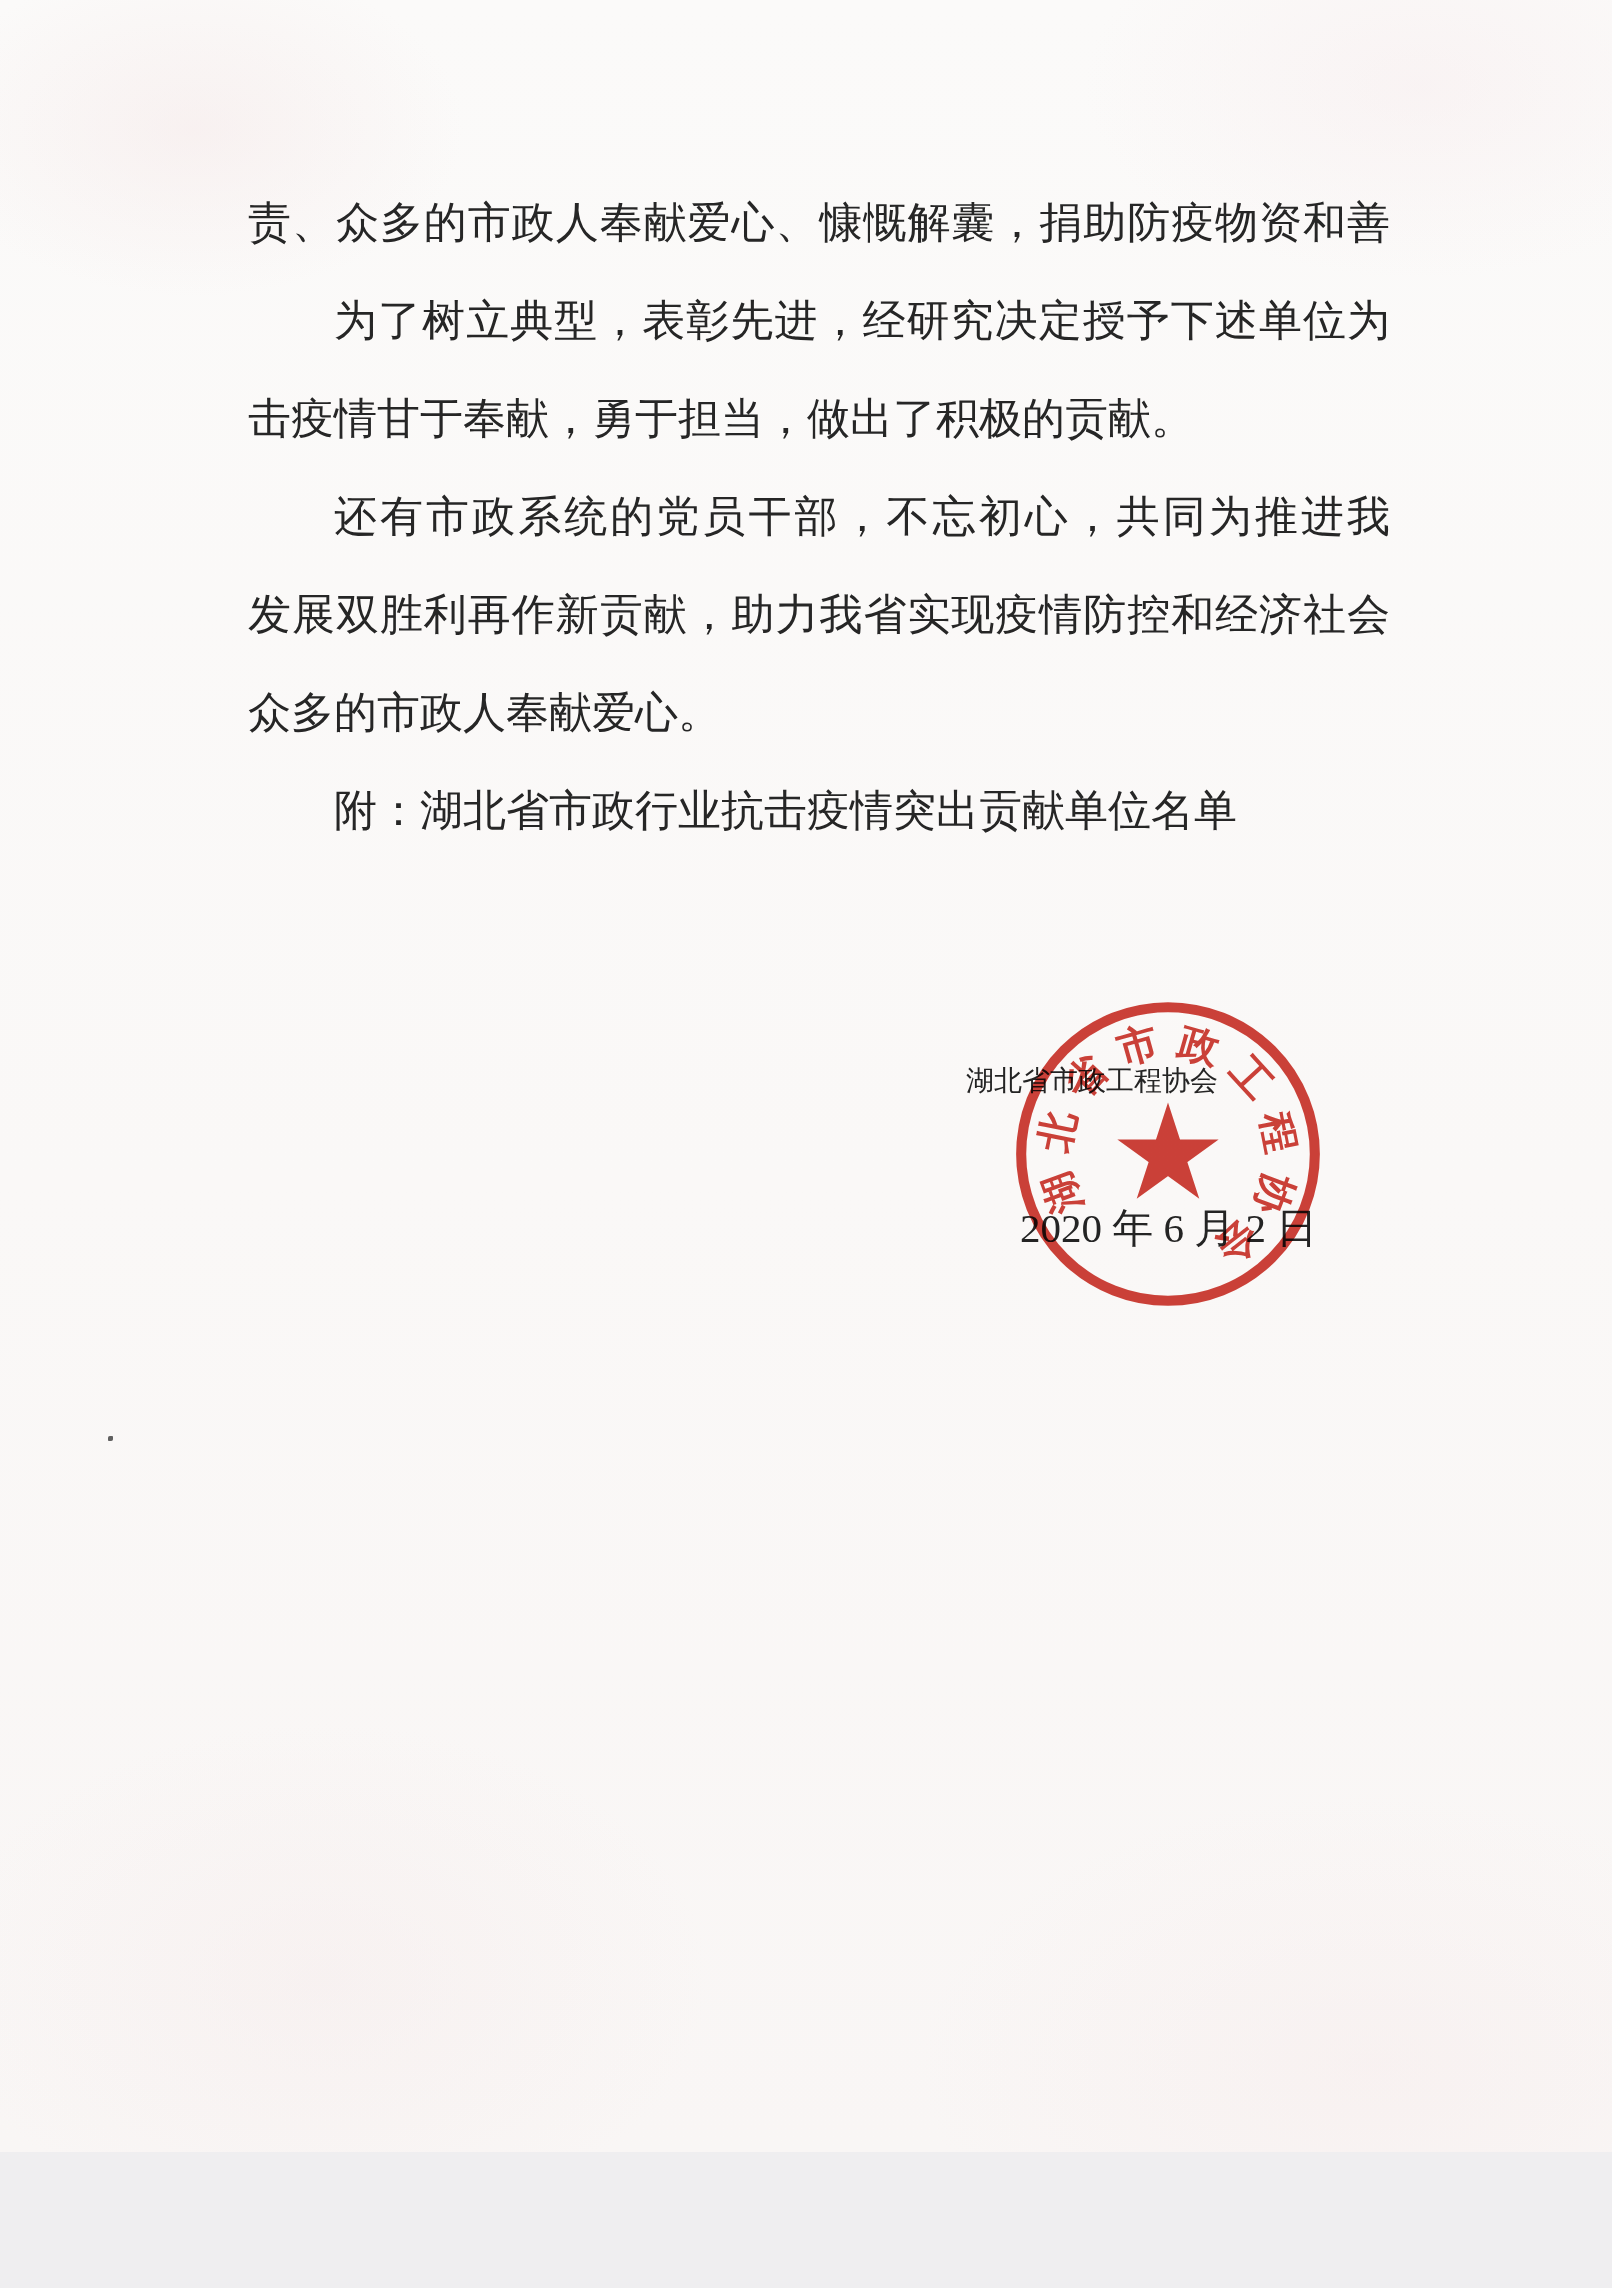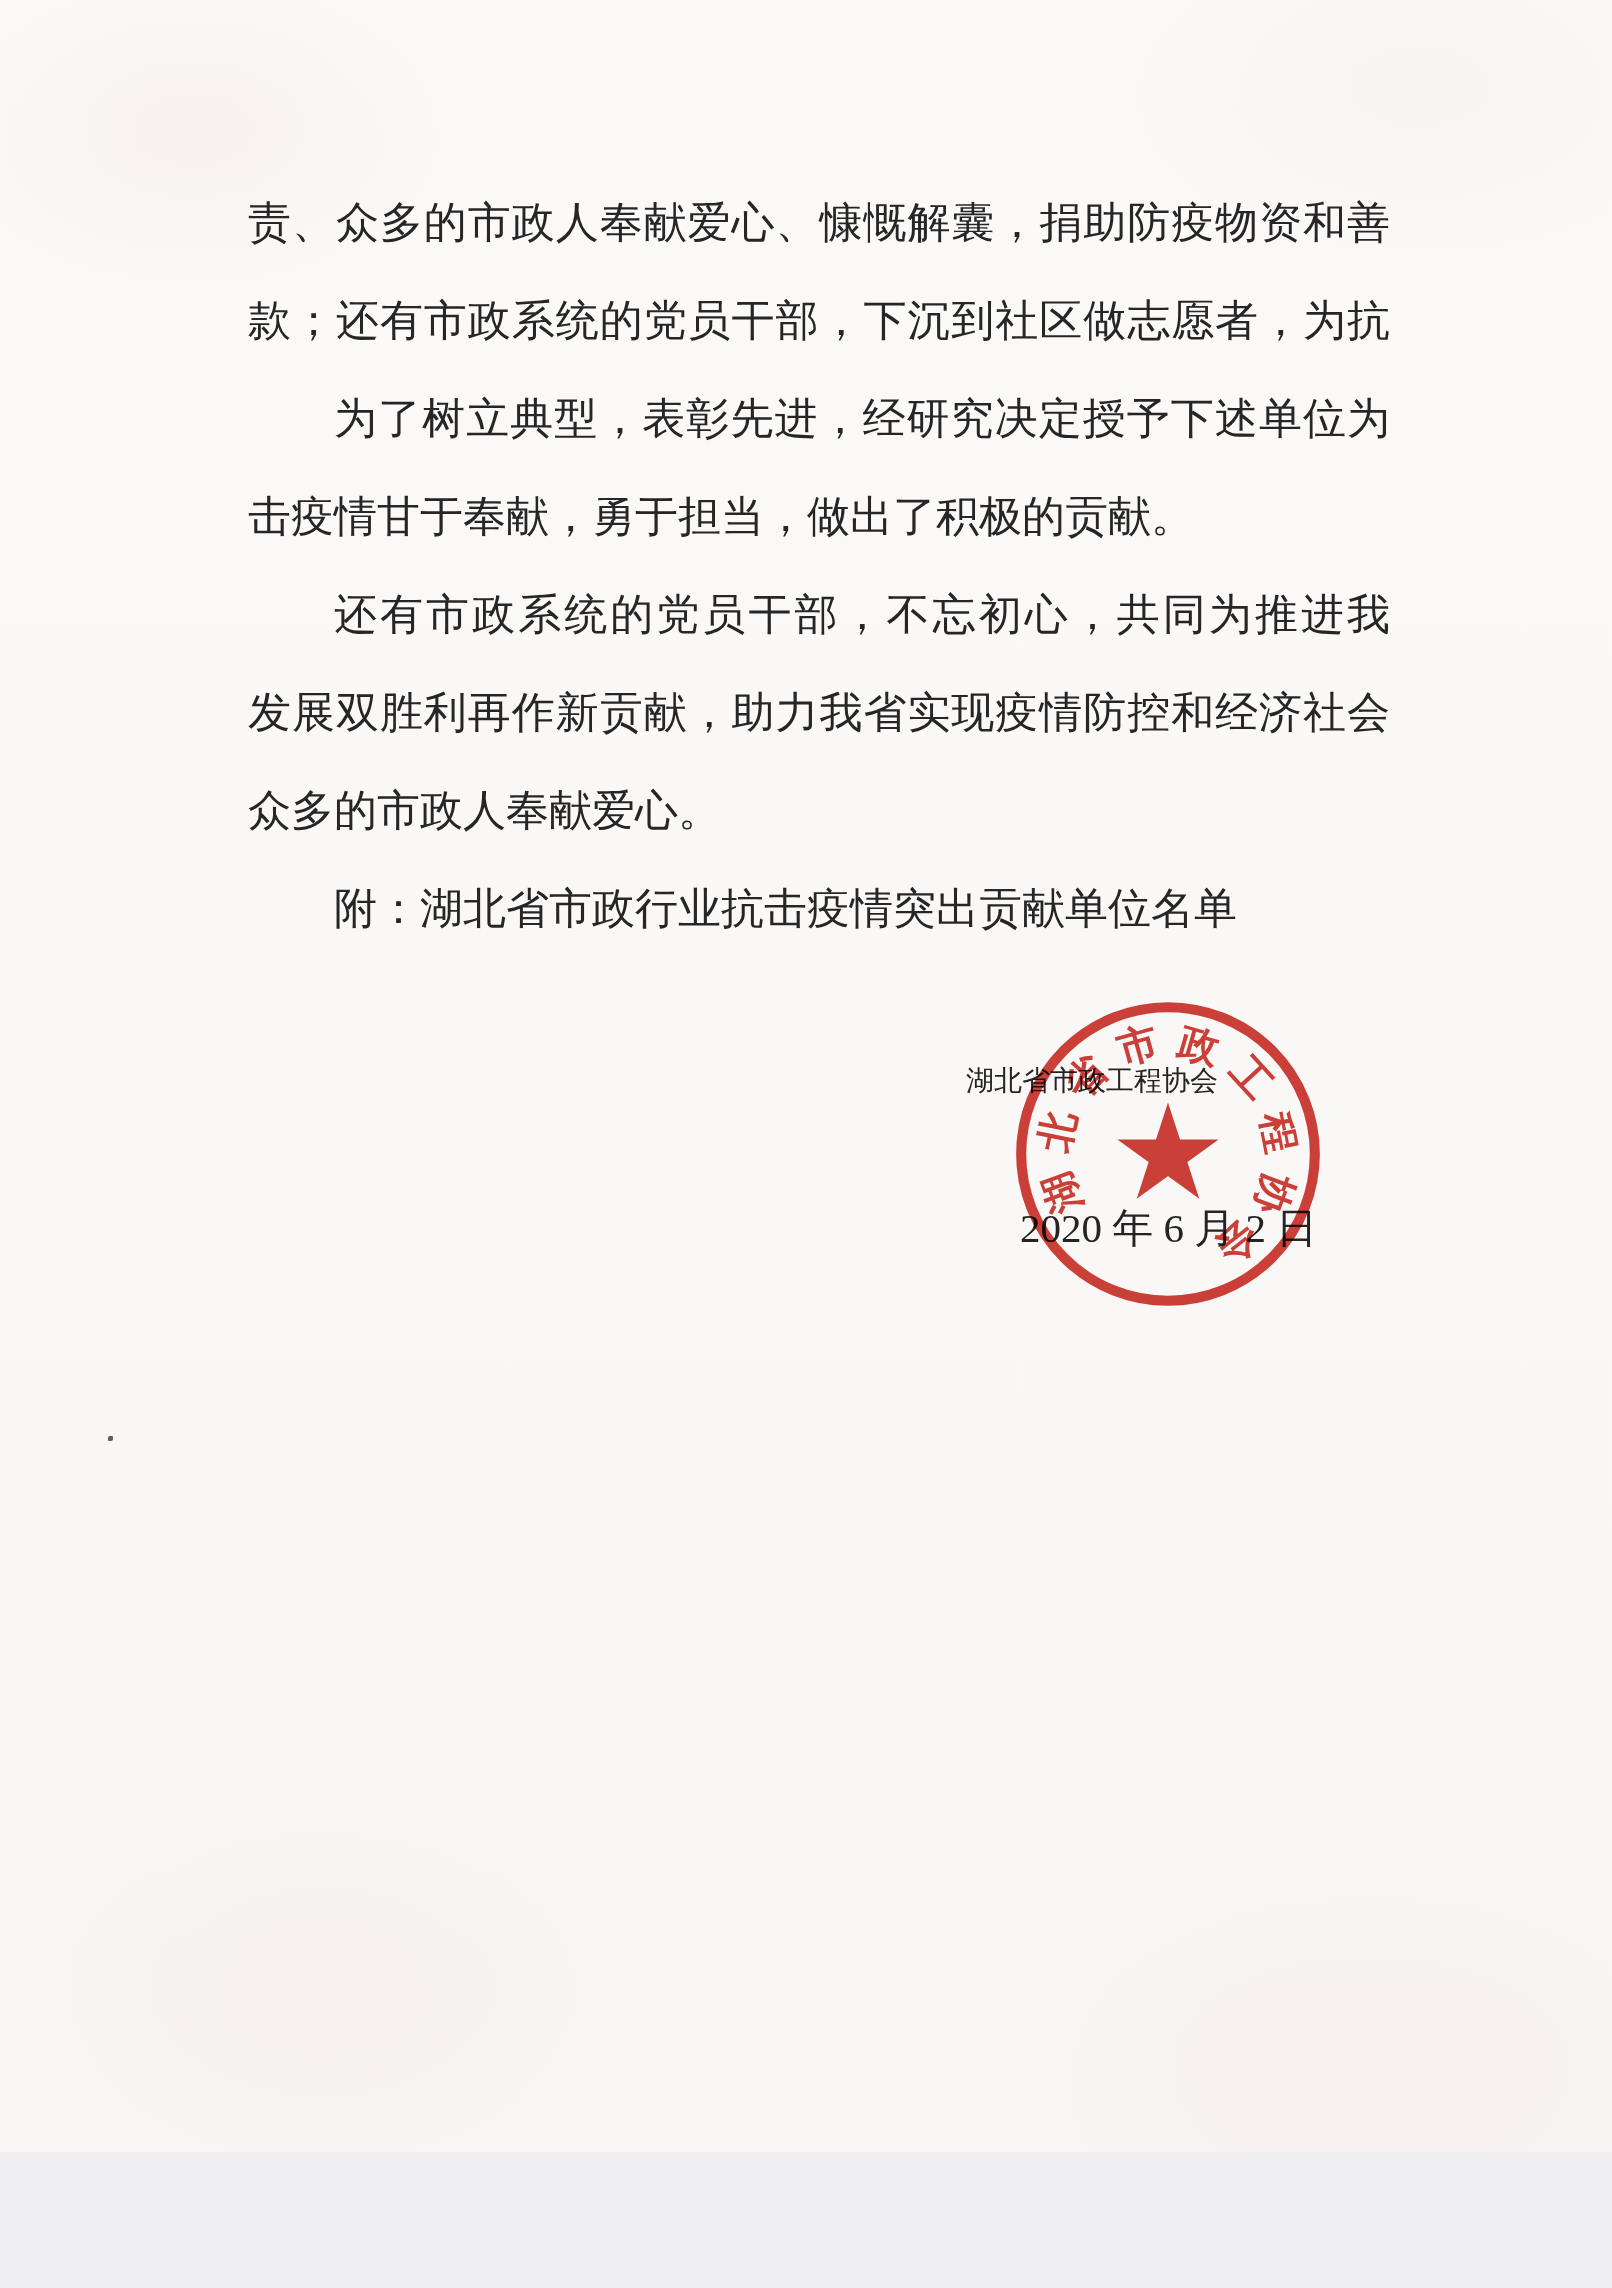--- a/index.html
+++ b/index.html
@@ -81,21 +81,20 @@
     opacity: .8;
   }
 </style>
 </head>
 <body>
 
 <div class="page">
 
   <div class="body-text">
     <div class="line just">责、众多的市政人奉献爱心、慷慨解囊，捐助防疫物资和善</div>
-    <div class="line just">款；还有市政系统的党员干部，下沉到社区做志愿者，为抗</div>
     <div class="line just indent">为了树立典型，表彰先进，经研究决定授予下述单位为</div>
     <div class="line">击疫情甘于奉献，勇于担当，做出了积极的贡献。</div>
     <div class="line just indent">还有市政系统的党员干部，不忘初心，共同为推进我</div>
     <div class="line just">发展双胜利再作新贡献，助力我省实现疫情防控和经济社会</div>
     <div class="line">众多的市政人奉献爱心。</div>
     <div class="line indent">附：湖北省市政行业抗击疫情突出贡献单位名单</div>
   </div>
 
   <div class="signature">湖北省市政工程协会</div>
   <div class="dateline">2020 年 6 月 2 日</div>

